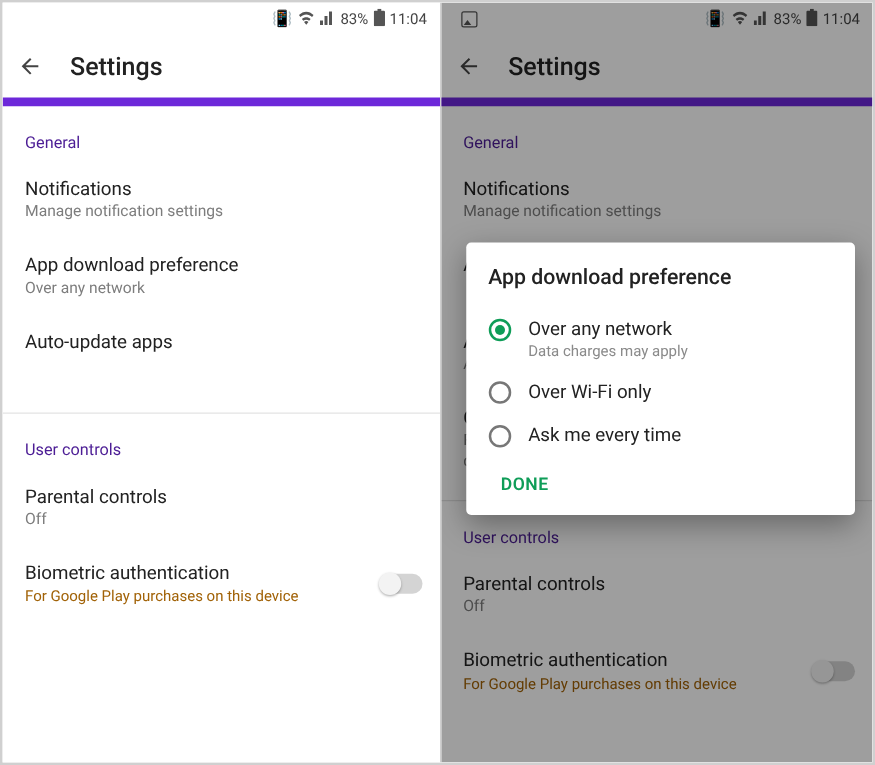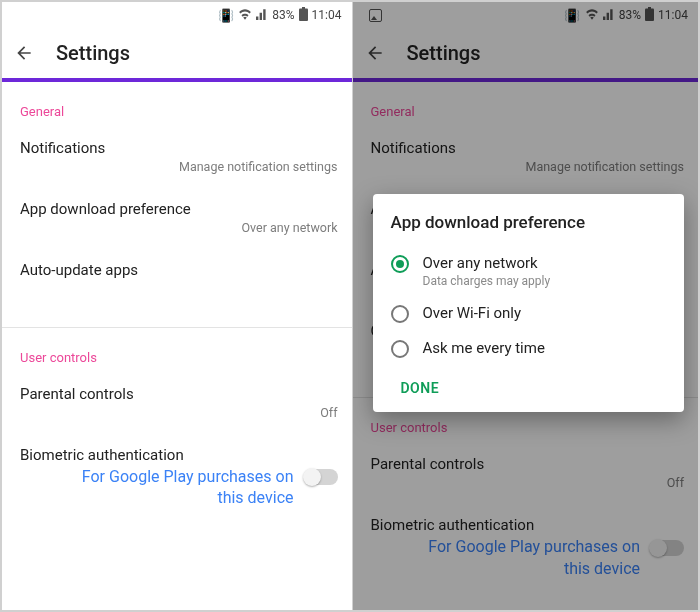--- a/index.html
+++ b/index.html
@@ -56,58 +56,57 @@
     border-right:3px solid transparent;border-bottom:4px solid #555;
   }
 
   
   .title-row {
     height: 50px;
     display: flex;
     align-items: center;
     padding: 0 12px;
     gap: 22px;
-    border-bottom: 4px solid #6d28d9;
+    border-bottom: 7px solid #6d28d9;
   }
   .title-row .title {
     font-size: 20px;
     font-weight: 500;
     color: #222;
   }
   .back-arrow {
     width: 20px; height: 20px;
     display:flex;align-items:center;justify-content:center;
     color:#444;font-size:20px;line-height:1;
   }
 
   .content {
     padding: 0 14px 0 18px;
     color: #222;
   }
   .section-header {
     font-size: 13px;
-    color: #ec4899;
+    color: #4c1d95;
     padding: 22px 0 8px 0;
   }
   .item {
     padding: 12px 0 12px 0;
   }
   .item.with-toggle{
     display:flex;align-items:center;justify-content:space-between;
   }
   .item-title {
     font-size: 15px;
     color: #222;
     margin-bottom: 2px;
   }
   .item-sub {
     font-size: 12.5px;
     color: #7d7d7d;
     line-height: 1.35;
-    text-align: right;
   }
   .divider {
     height: 1px;
     background: #e3e3e3;
     margin: 10px -18px 0 -18px;
   }
 
   .toggle{
     width:34px;height:16px;border-radius:10px;
     background:#d4d4d4;position:relative;flex:0 0 auto;
@@ -158,21 +157,21 @@
   .radio-sub{ font-size:12px;color:#8a8a8a;margin-top:2px; }
   .dialog-actions{
     display:flex;justify-content:flex-start;padding-top:6px;
   }
   .dialog-btn{
     font-size:14px;font-weight:600;color:#0f9d58;
     padding:8px 10px;letter-spacing:.5px;
   }
 
   .cutoff{
-    color:#3b82f6;font-size:16px;margin-left:36px;
+    color:#a16207;font-size:12px;
   }
 </style>
 </head>
 <body>
 
 <div class="frame">
 
   <div class="screen left">
     <div class="status-bar">
       <span class="ico">📳</span>

